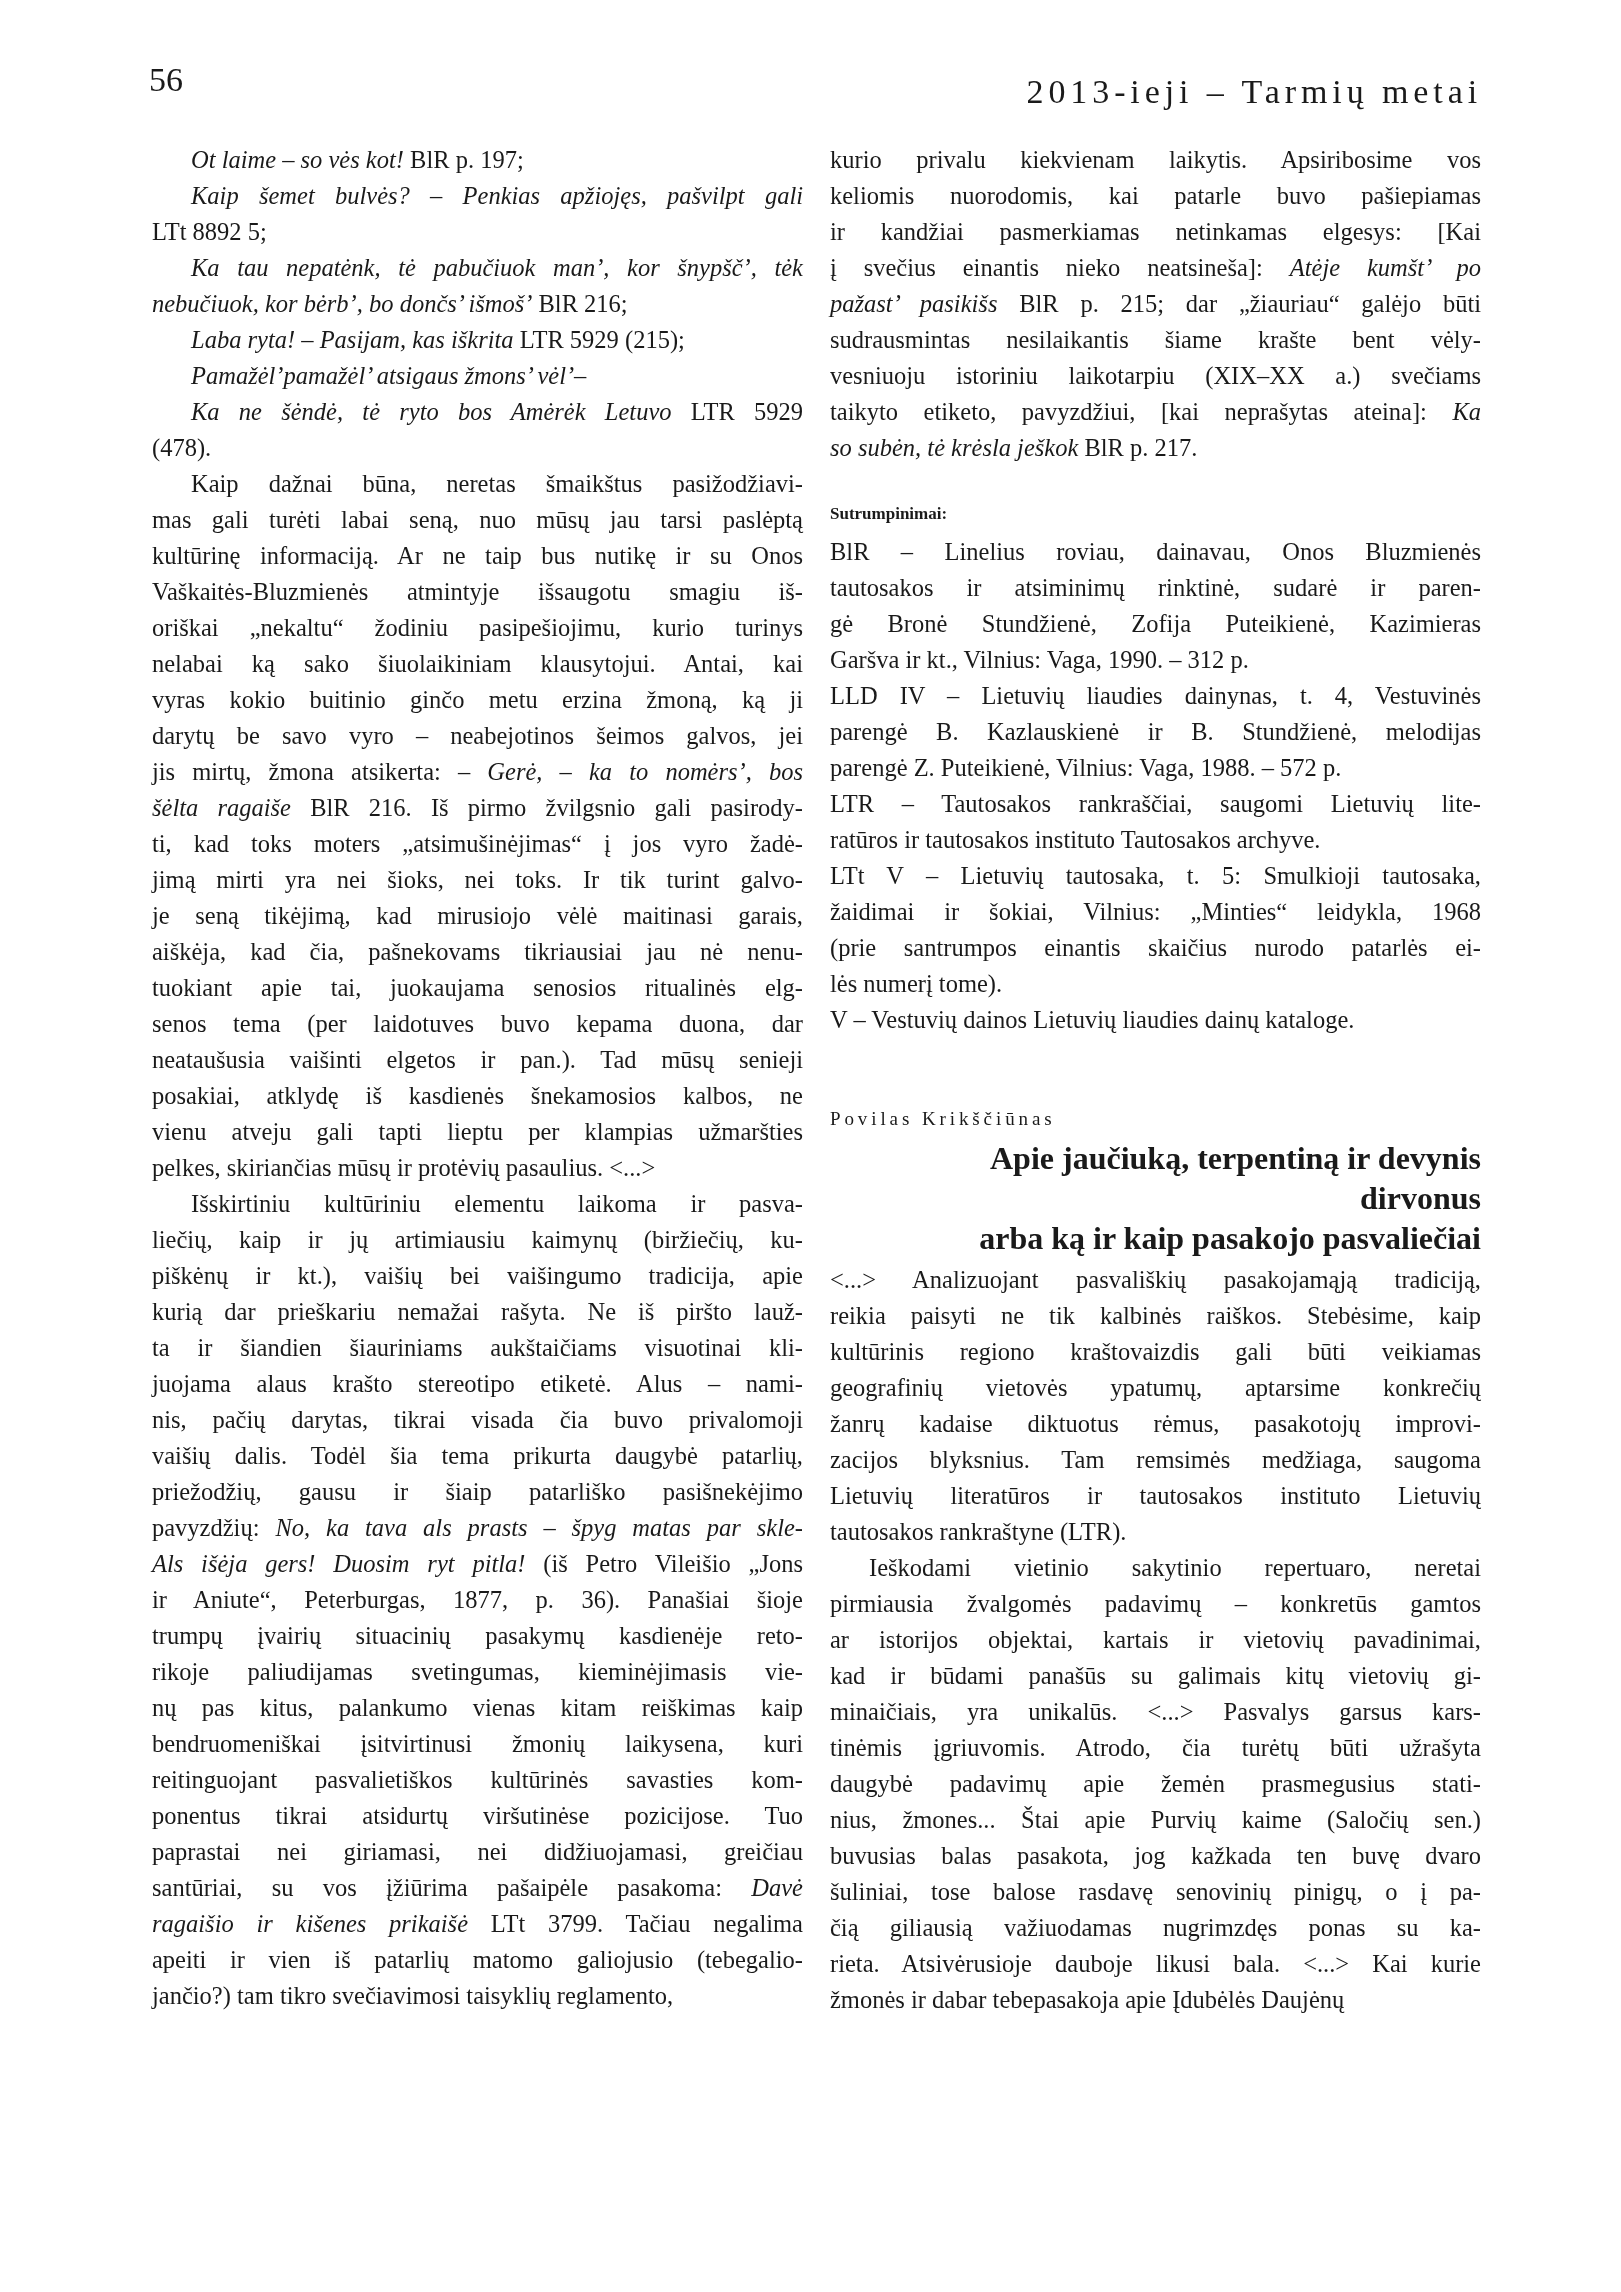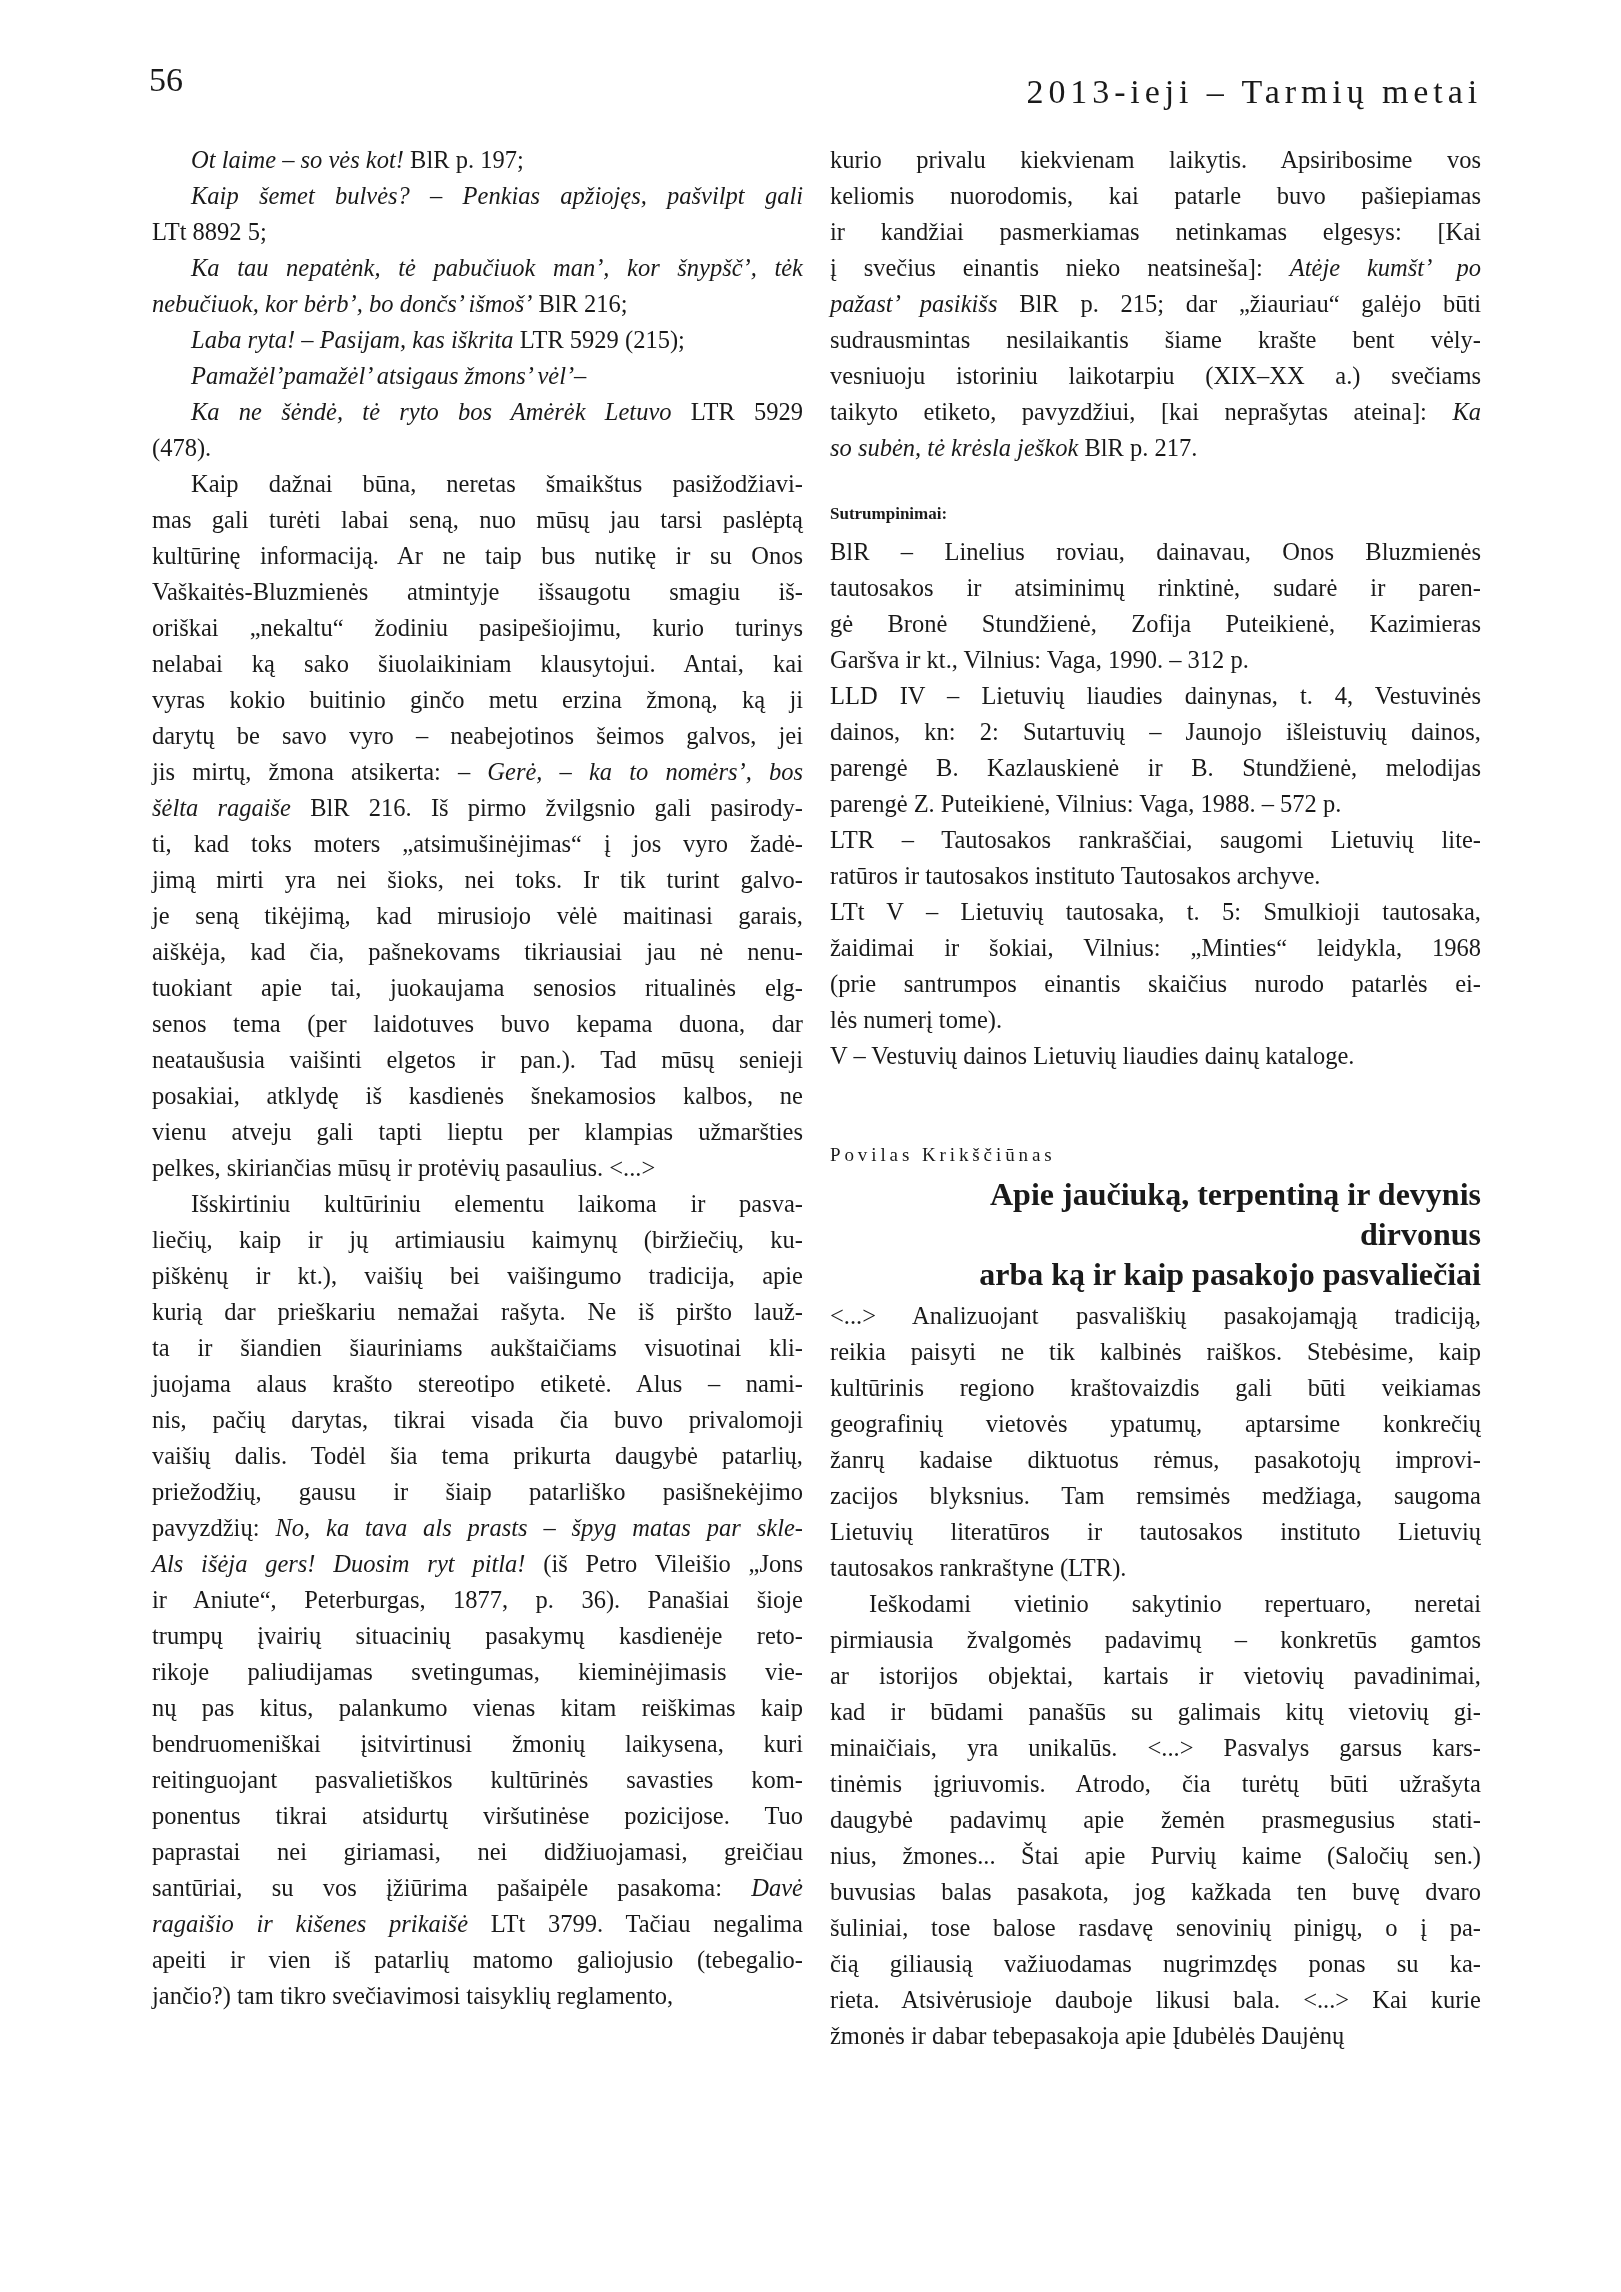--- a/index.html
+++ b/index.html
@@ -130,21 +130,20 @@
   <p class="abbr-heading">Sutrumpinimai:</p>
   <div id="abbr-entries">
       <p>
         <span class="line">BlR – Linelius roviau, dainavau, Onos Bluzmienės</span>
         <span class="line">tautosakos ir atsiminimų rinktinė, sudarė ir paren-</span>
         <span class="line">gė Bronė Stundžienė, Zofija Puteikienė, Kazimieras</span>
         <span class="line last">Garšva ir kt., Vilnius: Vaga, 1990. – 312 p.</span>
       </p>
       <p>
         <span class="line">LLD IV – Lietuvių liaudies dainynas, t. 4, Vestuvinės</span>
-        <span class="line">dainos, kn: 2: Sutartuvių – Jaunojo išleistuvių dainos,</span>
         <span class="line">parengė B. Kazlauskienė ir B. Stundžienė, melodijas</span>
         <span class="line last">parengė Z. Puteikienė, Vilnius: Vaga, 1988. – 572 p.</span>
       </p>
       <p>
         <span class="line">LTR – Tautosakos rankraščiai, saugomi Lietuvių lite-</span>
         <span class="line last">ratūros ir tautosakos instituto Tautosakos archyve.</span>
       </p>
       <p>
         <span class="line">LTt V – Lietuvių tautosaka, t. 5: Smulkioji tautosaka,</span>
         <span class="line">žaidimai ir šokiai, Vilnius: „Minties“ leidykla, 1968</span>

